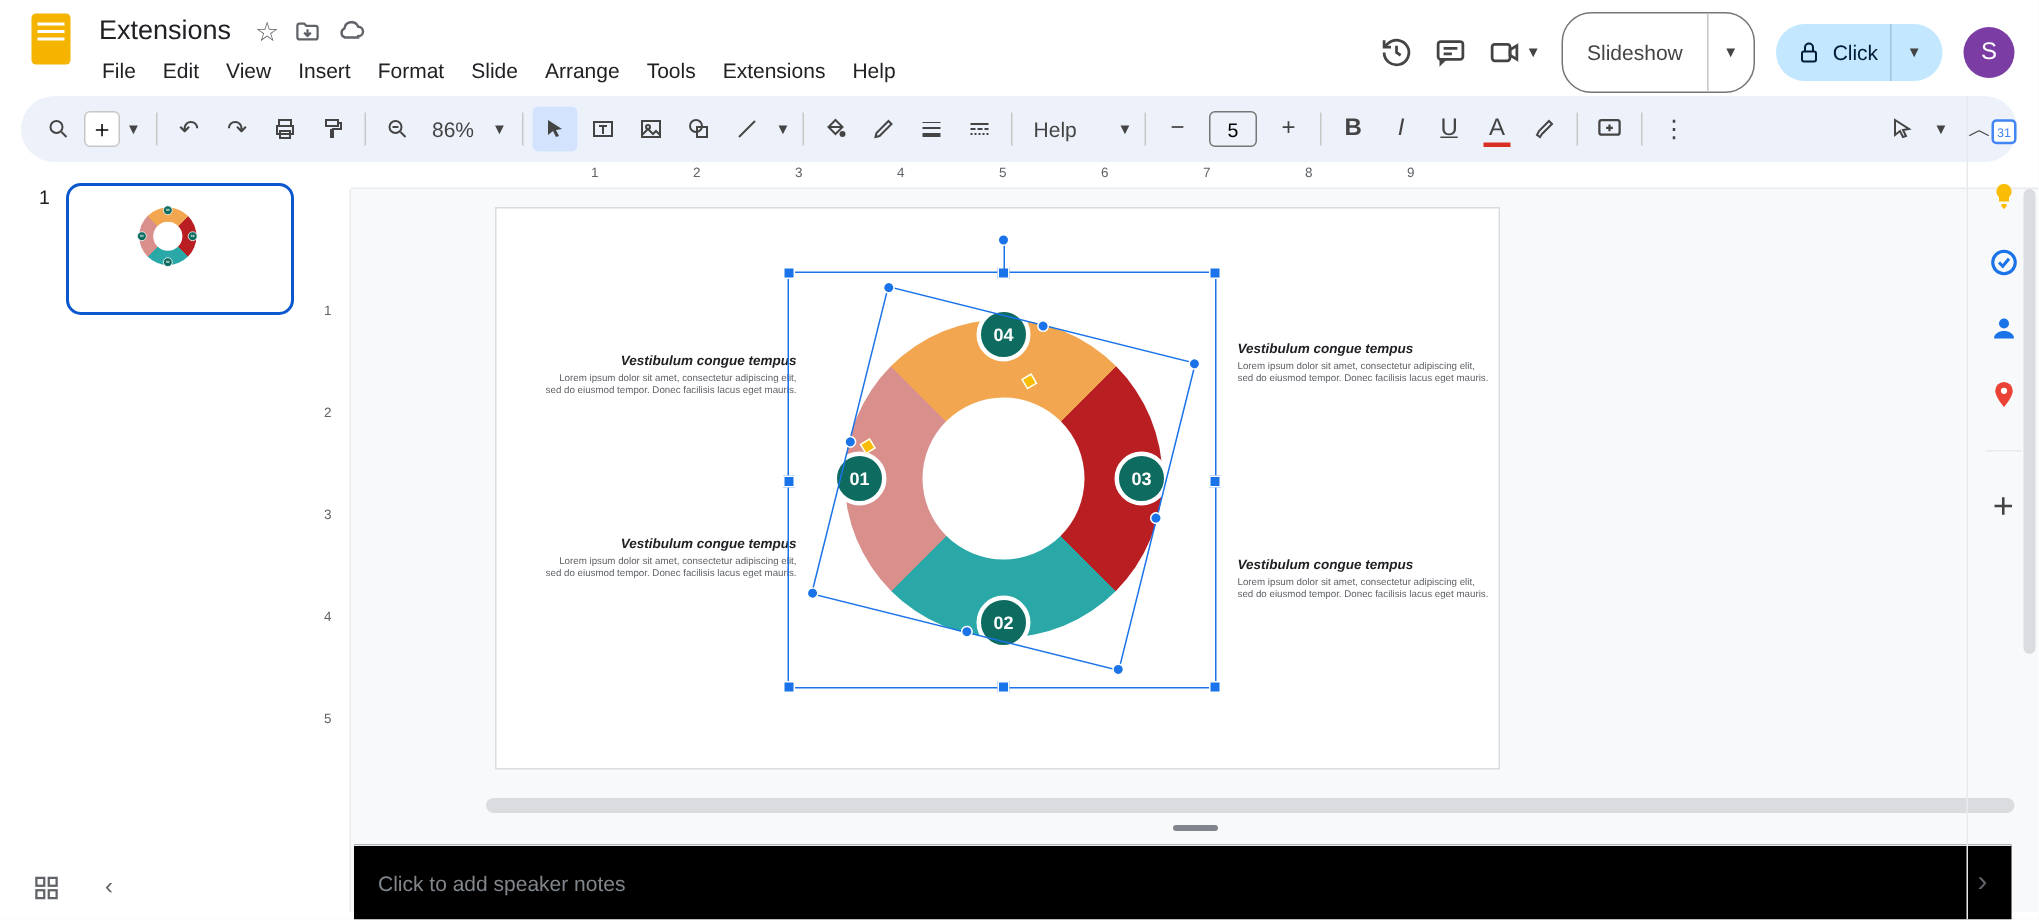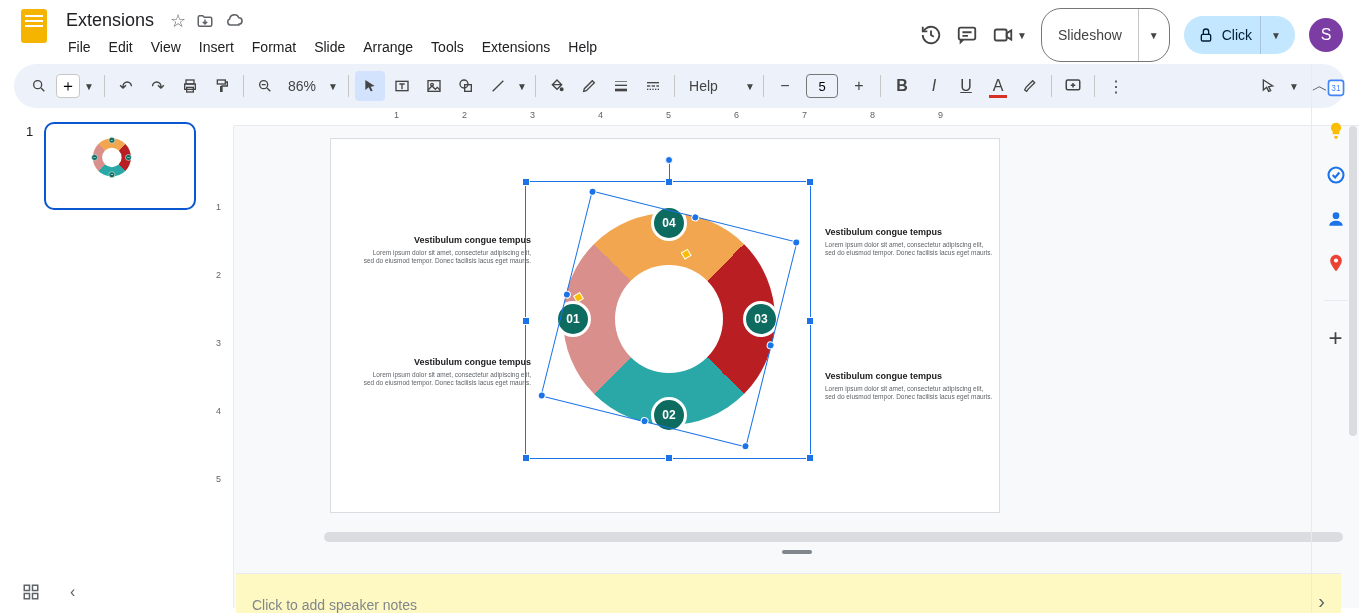--- a/index.html
+++ b/index.html
@@ -71,32 +71,32 @@
 
 .selection { position: absolute; border: 1px solid #1a73e8; }
 .sel-handle { position: absolute; width: 8px; height: 8px; background: #1a73e8; border: 1px solid #fff; }
 .sel-handle.round { border-radius: 50%; }
 .rot-handle { position: absolute; width: 8px; height: 8px; background: #1a73e8; border: 1px solid #fff; border-radius: 50%; }
 .rot-line { position: absolute; width: 1px; background: #1a73e8; }
 .yellow-diamond { position: absolute; width: 8px; height: 8px; background: #fbbc04; transform: rotate(45deg); border: 1px solid #fff; }
 
 
 .txt-block { position: absolute; width: 170px; }
-.txt-title { font-size: 9px; font-weight: bold; color: #202124; margin-bottom: 4px; }
+.txt-title { font-size: 9px; font-weight: bold; color: #202124; margin-bottom: 4px; font-style: italic; }
 .txt-body { font-size: 6.5px; color: #5f6368; line-height: 1.3; }
 .tb-left .txt-title, .tb-left .txt-body { text-align: right; }
 
 
 .scroll-v { position: absolute; right: 0; top: 18px; bottom: 42px; width: 12px; }
 .scroll-v-track { position: absolute; right: 2px; top: 0; width: 8px; height: 310px; background: #dadce0; border-radius: 4px; }
 .film-scroll { position: absolute; left: 90px; right: 16px; top: 406px; height: 10px; background: #dadce0; border-radius: 5px; }
 .film-handle { position: absolute; left: 50%; top: 424px; width: 30px; height: 4px; background: #80868b; border-radius: 2px; transform: translateX(-50%); }
 
 
-.notes { position: absolute; left: 236px; right: 18px; bottom: 0; height: 40px; background: #fef9c3; border-top: 1px solid #e8eaed; display: flex; align-items: flex-end; padding: 0 16px; }
+.notes { position: absolute; left: 236px; right: 18px; bottom: 0; height: 50px; background: #000000; border-top: 1px solid #e8eaed; display: flex; align-items: center; padding: 0 16px; }
 .notes-text { color: #80868b; font-size: 14px; }
 .notes-right { margin-left: auto; color: #5f6368; font-size: 20px; }
 
 
 .bl-group { position: absolute; left: 22px; bottom: 12px; display: flex; gap: 30px; align-items: center; color: #5f6368; }
 
 
 .side-panel { position: absolute; right: 0; top: 64px; width: 48px; bottom: 0; border-left: 1px solid #e8eaed; display: flex; flex-direction: column; align-items: center; padding-top: 12px; gap: 22px; }
 .sp-icon { width: 22px; height: 22px; display: flex; align-items: center; justify-content: center; font-size: 18px; }
 

